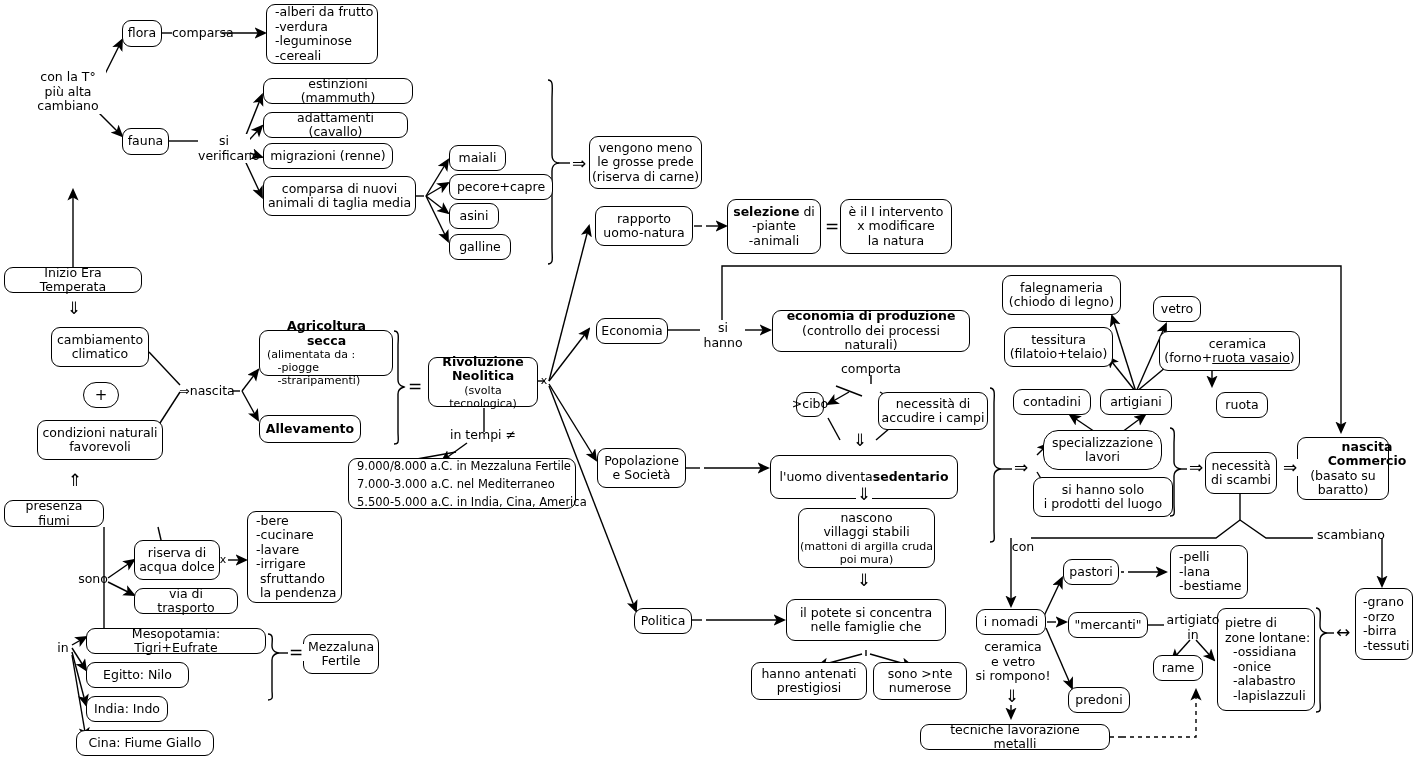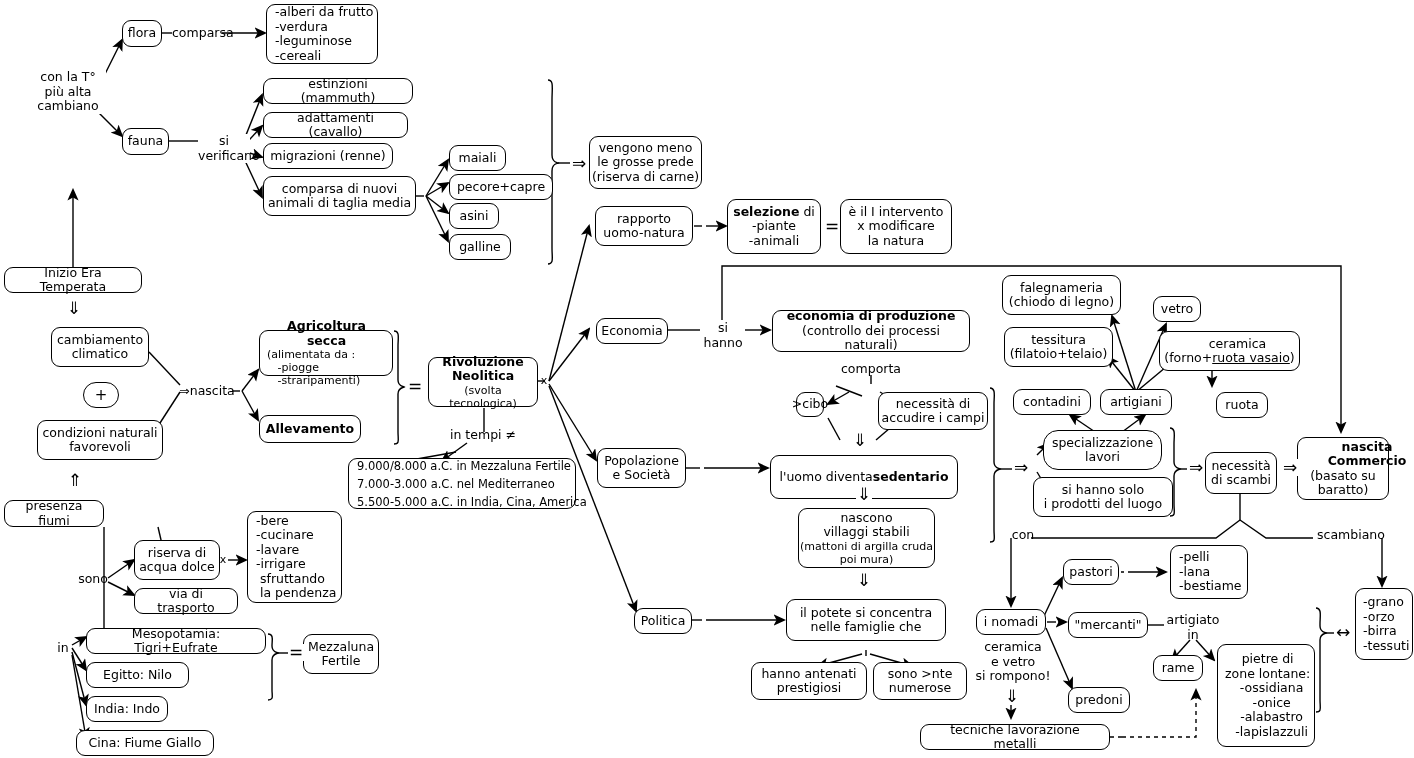--- a/index.html
+++ b/index.html
@@ -397,21 +397,21 @@
 
 <div class="lbl big" style="left:1281px;top:459px;width:18px;">⇒</div>
 
 <div class="node" style="left:1297px;top:437px;width:92px;height:63px;flex-direction:column;">
   <div class="b" style="white-space:pre;margin-left:48px;">nascita
 Commercio</div>
   <div style="white-space:pre;">(basato su
 baratto)</div>
 </div>
 
-<div class="lbl nobg" style="left:1010px;top:528px;width:26px;">con</div>
+<div class="lbl nobg" style="left:1010px;top:540px;width:26px;">con</div>
 
 <div class="lbl nobg" style="left:1315px;top:528px;width:72px;">scambiano</div>
 
 <div class="node" style="left:976px;top:609px;width:70px;height:26px;">i nomadi</div>
 
 <div class="lbl nobg" style="left:970px;top:640px;width:86px;">ceramica
 e vetro
 si rompono!</div>
 
 <div class="lbl big" style="left:1004px;top:688px;width:16px;">⇓</div>
@@ -426,21 +426,21 @@
 
 <div class="node" style="left:1068px;top:612px;width:80px;height:26px;">"mercanti"</div>
 
 <div class="node" style="left:1068px;top:687px;width:62px;height:26px;">predoni</div>
 
 <div class="lbl nobg" style="left:1163px;top:613px;width:60px;">artigiato
 in</div>
 
 <div class="node" style="left:1153px;top:655px;width:50px;height:26px;">rame</div>
 
-<div class="node" style="left:1217px;top:608px;width:98px;height:103px;white-space:pre;justify-content:flex-start;text-align:center;padding-left:7px;margin-top:36px;">pietre di
+<div class="node" style="left:1217px;top:608px;width:98px;height:103px;white-space:pre;justify-content:flex-start;text-align:left;padding-left:7px;">pietre di
 zone lontane:
   -ossidiana
   -onice
   -alabastro
   -lapislazzuli</div>
 
 <div class="lbl big" style="left:1334px;top:624px;width:18px;">↔</div>
 
 <div class="node" style="left:1355px;top:588px;width:58px;height:72px;white-space:pre;justify-content:flex-start;text-align:left;padding-left:7px;">-grano
 -orzo

